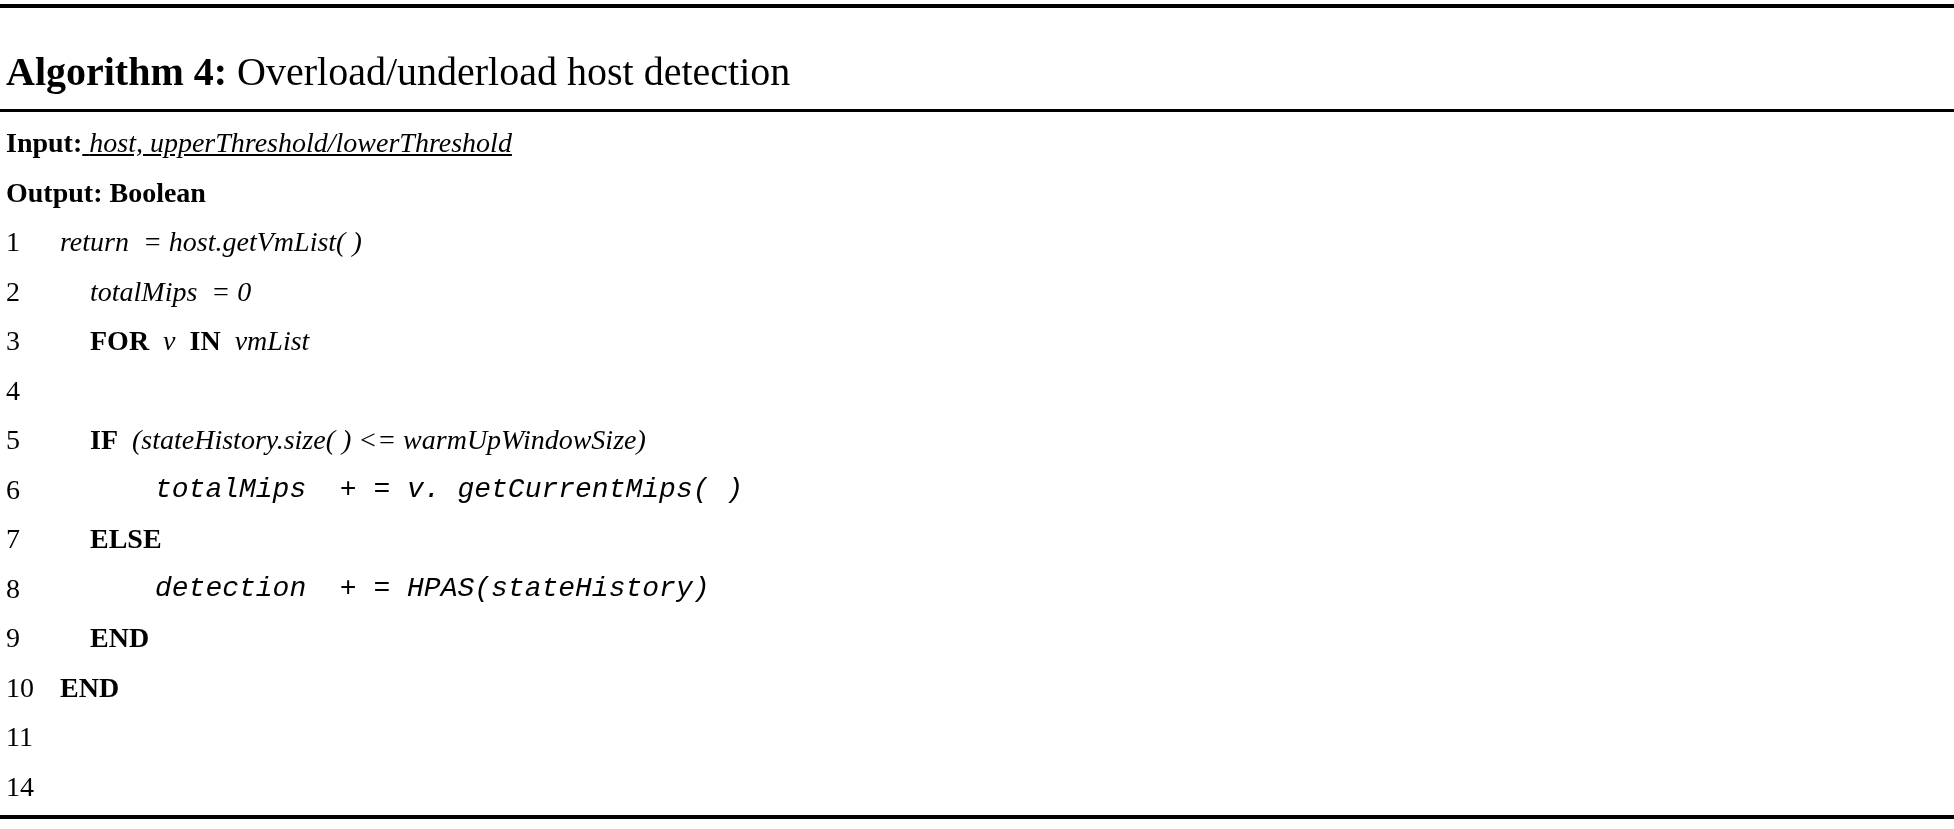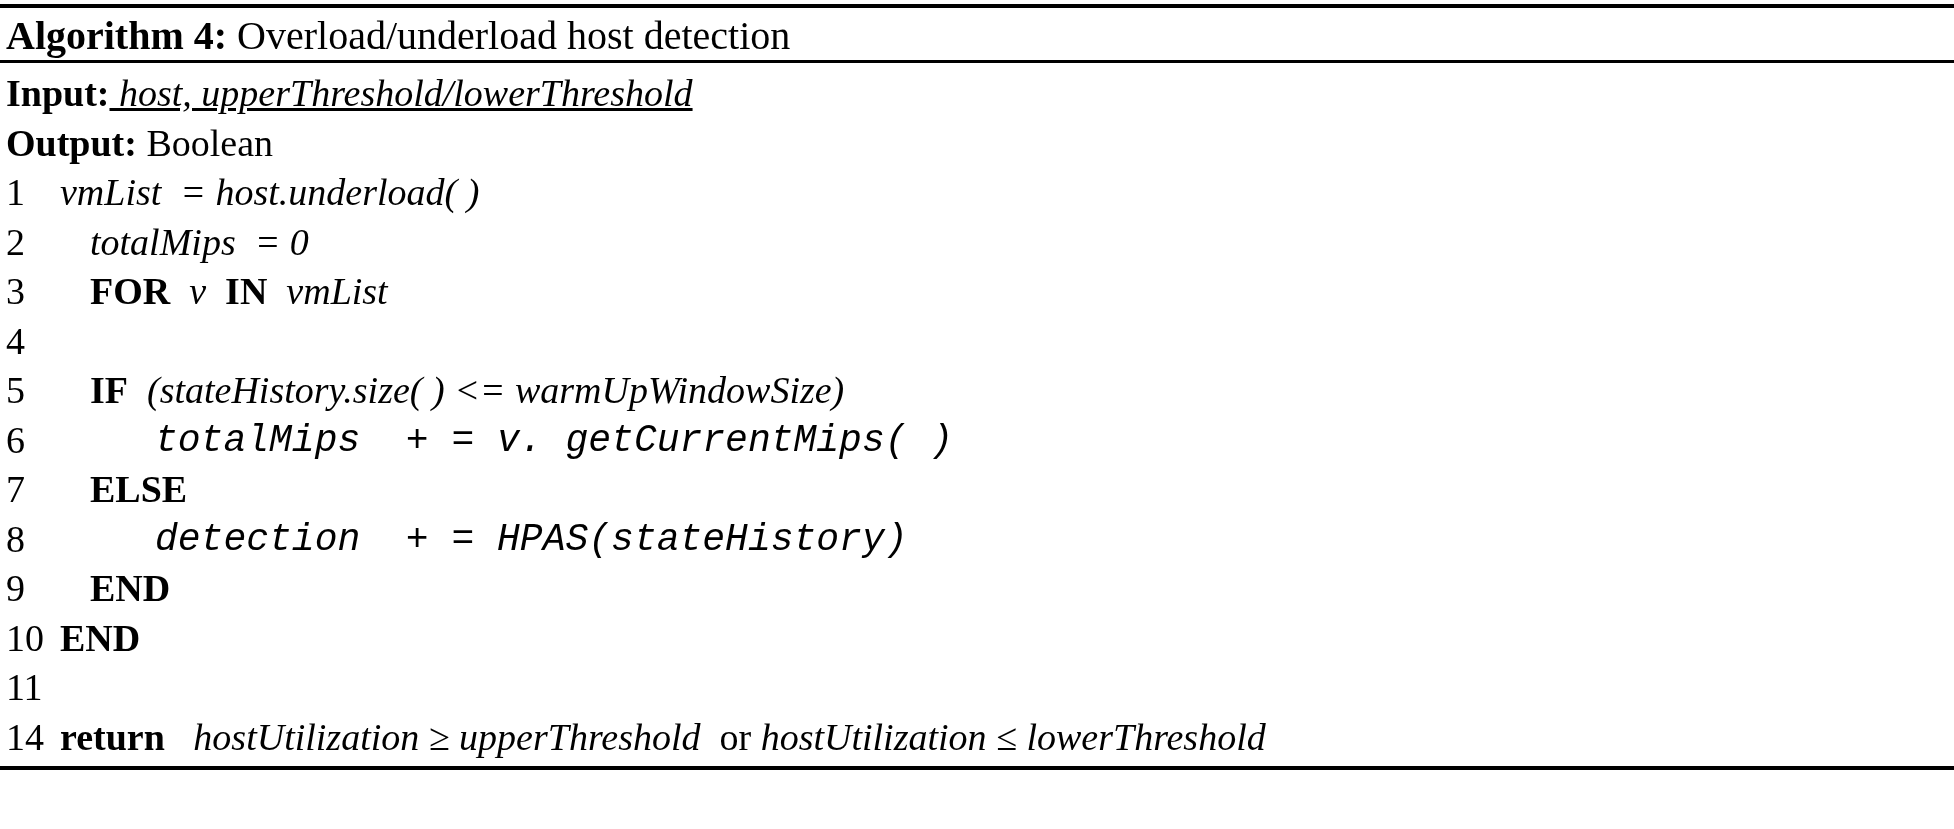--- a/index.html
+++ b/index.html
@@ -32,54 +32,56 @@
   .rule-top    { height: 4px; margin-top: 4px; }
   .rule-mid    { height: 3px; }
   .rule-bottom { height: 4px; }
 
   
   .title-row {
     display: flex;
     align-items: center;
     font-size: 40px;
     line-height: 44px;
-    padding: 6px 0 2px 6px;
+    padding: 6px 0 15px 6px;
     white-space: pre;
+    margin-top: 36px;
   }
   .title-label {
     font-weight: bold;
   }
   .title-text {
     font-weight: normal;
   }
 
   
   .body-block {
     padding: 6px 0 4px 6px;
   }
 
   .io-row,
   .code-row {
     display: flex;
     align-items: center;
-    font-size: 38px;
+    font-size: 28px;
     line-height: 49.5px;
     white-space: pre;
   }
 
   .io-label {
     font-weight: bold;
     font-style: normal;
   }
   .io-value-italic {
     font-style: italic;
     text-decoration: underline;
   }
   .io-value-roman {
     font-style: normal;
+    font-weight: bold;
   }
 
   
   .lineno {
     display: inline-block;
     width: 54px;
     text-align: left;
     font-style: normal;
     font-weight: normal;
     flex: 0 0 auto;
@@ -119,31 +121,31 @@
       <span class="io-label">Input:</span>
       <span class="io-value-italic">&nbsp;<span>host, upperThreshold/lowerThreshold</span></span>
     </div>
 
     <div class="io-row">
       <span class="io-label">Output:</span>
       <span class="io-value-roman">&nbsp;<span>Boolean</span></span>
     </div>
 
     <div id="code-lines">
-        <div class="code-row"><span class="lineno">1</span><span class="code-body ind-0"><span class="id">vmList  = host.underload( )</span></span></div>
+        <div class="code-row"><span class="lineno">1</span><span class="code-body ind-0"><span class="id">return  = host.getVmList( )</span></span></div>
         <div class="code-row"><span class="lineno">2</span><span class="code-body ind-1"><span class="id">totalMips  = 0</span></span></div>
         <div class="code-row"><span class="lineno">3</span><span class="code-body ind-1"><span class="kw">FOR</span><span class="rm">  </span><span class="id">v</span><span class="rm">  </span><span class="kw">IN</span><span class="rm">  </span><span class="id">vmList</span></span></div>
         <div class="code-row"><span class="lineno">4</span></div>
         <div class="code-row"><span class="lineno">5</span><span class="code-body ind-1"><span class="kw">IF</span><span class="rm">  </span><span class="id">(stateHistory.size( ) &lt;= warmUpWindowSize)</span></span></div>
         <div class="code-row"><span class="lineno">6</span><span class="code-body ind-3"><span class="id">totalMips  + = v. getCurrentMips( )</span></span></div>
         <div class="code-row"><span class="lineno">7</span><span class="code-body ind-1"><span class="kw">ELSE</span></span></div>
         <div class="code-row"><span class="lineno">8</span><span class="code-body ind-3"><span class="id">detection  + = HPAS(stateHistory)</span></span></div>
         <div class="code-row"><span class="lineno">9</span><span class="code-body ind-1"><span class="kw">END</span></span></div>
         <div class="code-row"><span class="lineno">10</span><span class="code-body ind-0"><span class="kw">END</span></span></div>
         <div class="code-row"><span class="lineno">11</span></div>
-        <div class="code-row"><span class="lineno">14</span><span class="code-body ind-0"><span class="kw">return</span><span class="rm">   </span><span class="id">hostUtilization ≥ upperThreshold</span><span class="rm">  or </span><span class="id">hostUtilization ≤ lowerThreshold</span></span></div>
+        <div class="code-row"><span class="lineno">14</span></div>
       </div>
 
   </div>
 
   <div class="rule rule-bottom"></div>
 
 </div>
 
 </body></html>

